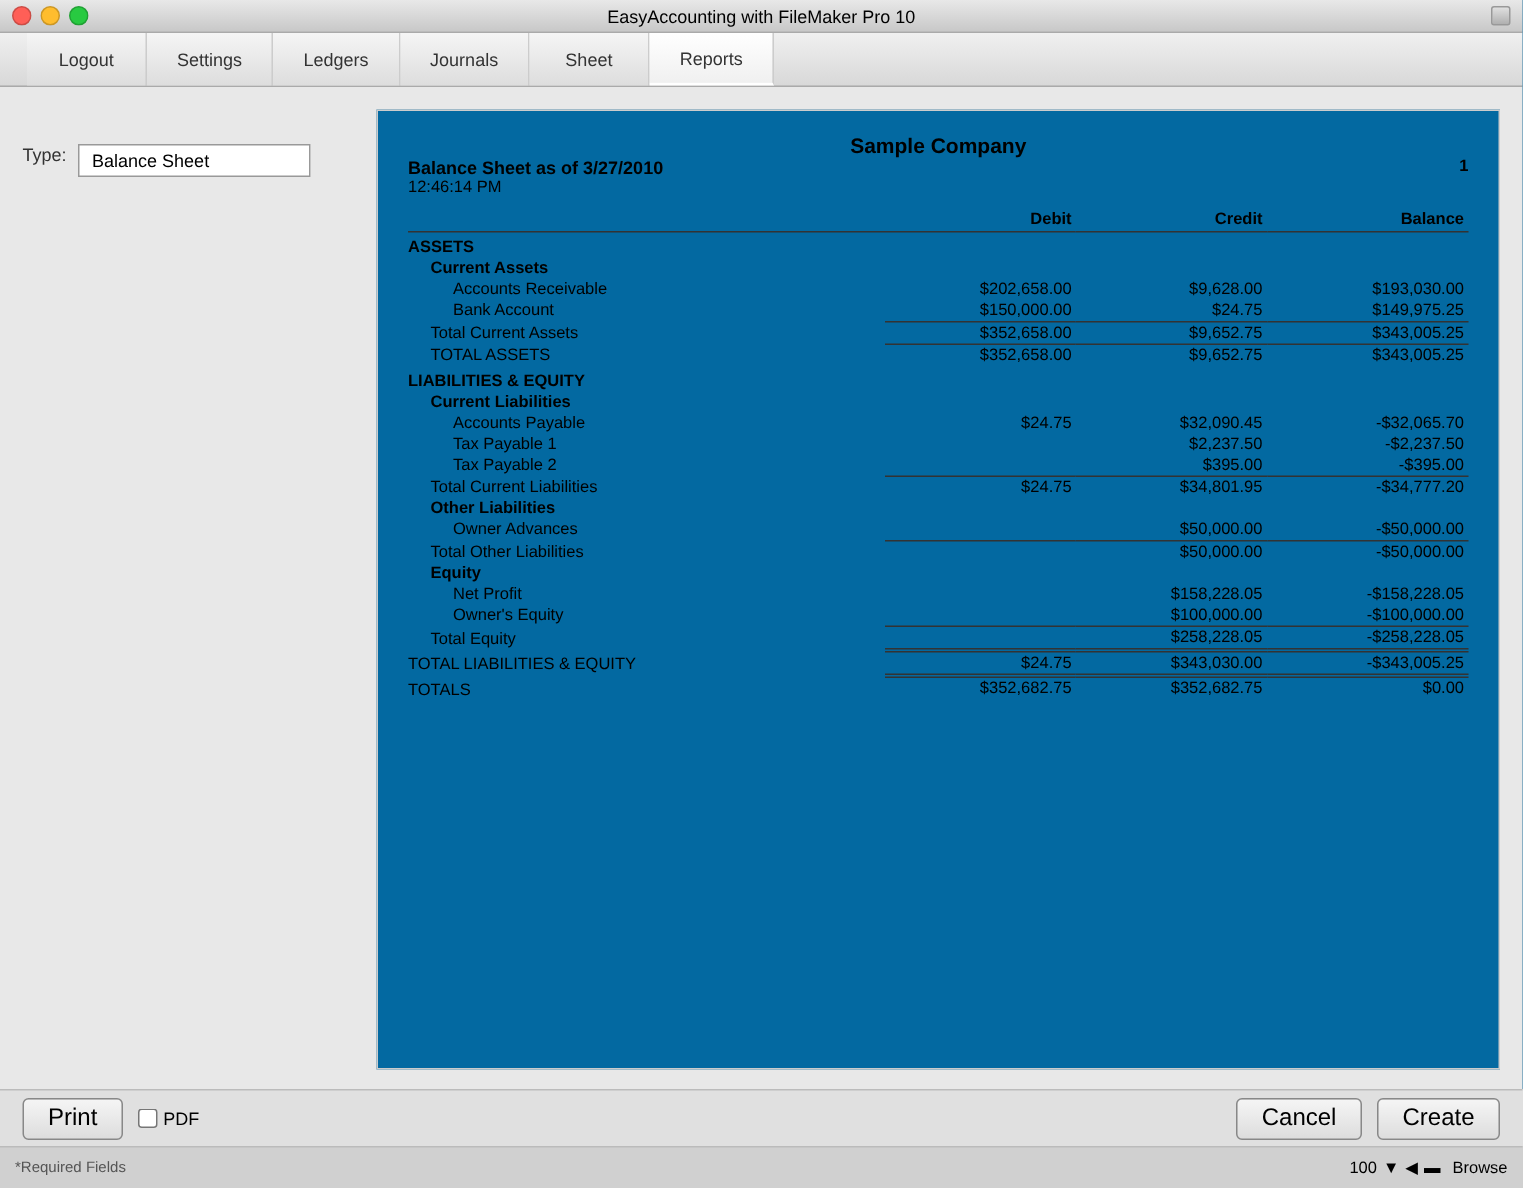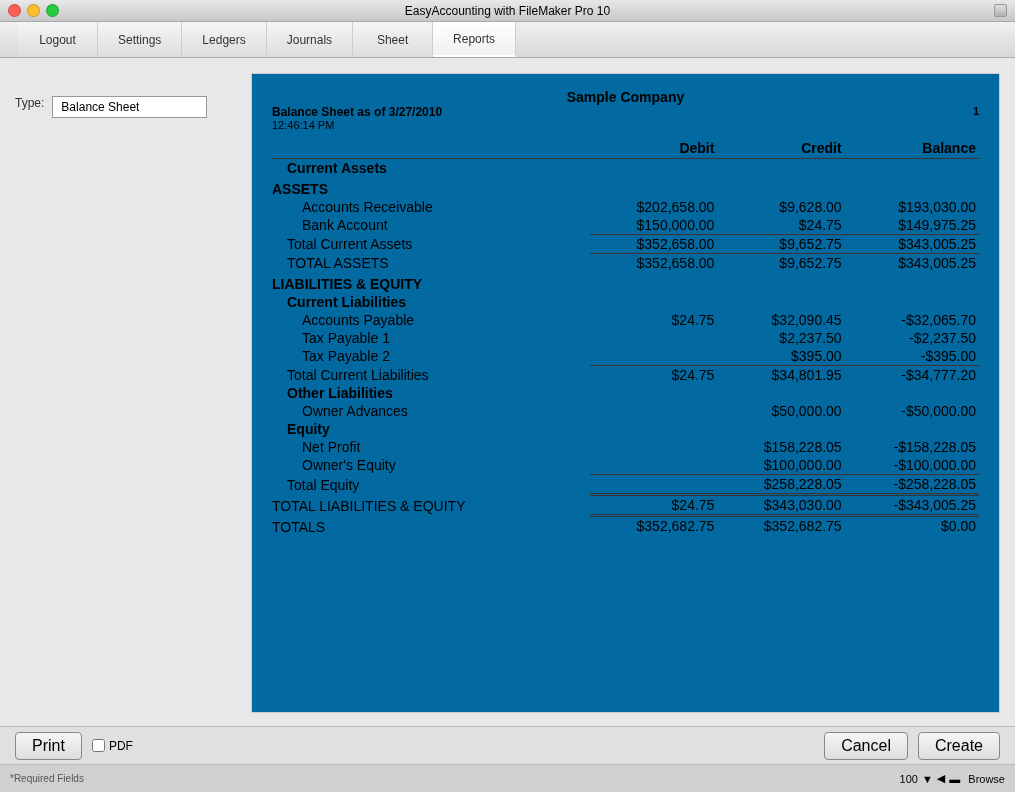--- a/index.html
+++ b/index.html
@@ -115,21 +115,21 @@
       font-size: 12px;
       font-weight: bold;
       text-align: left;
     }
     .report-datetime {
       font-size: 11px;
     }
     .report-table {
       width: 100%;
       border-collapse: collapse;
-      font-size: 14px;
+      font-size: 11px;
     }
     .report-table td {
       padding: 1px 3px;
       white-space: nowrap;
     }
     .col-label { width: 45%; }
     .col-debit { width: 18%; text-align: right; }
     .col-credit { width: 18%; text-align: right; }
     .col-balance { width: 19%; text-align: right; }
     .header-row td {
@@ -272,24 +272,24 @@
       <thead>
         <tr class="header-row">
           <td></td>
           <td class="col-debit">Debit</td>
           <td class="col-credit">Credit</td>
           <td class="col-balance">Balance</td>
         </tr>
       </thead>
       <tbody id="report-tbody">
       <tr>
+            <td colspan="4" class="section-header" style="padding-left:0; padding-top:4px;">ASSETS</td>
+          </tr>
+          <tr>
             <td colspan="4" class="subsection-header">Current Assets</td>
-          </tr>
-          <tr>
-            <td colspan="4" class="section-header" style="padding-left:0; padding-top:4px;">ASSETS</td>
           </tr>
           <tr>
         <td class="indent1">Accounts Receivable</td>
         <td class="col-debit">$202,658.00</td>
         <td class="col-credit">$9,628.00</td>
         <td class="col-balance">$193,030.00</td>
       </tr>
           <tr>
         <td class="indent1">Bank Account</td>
         <td class="col-debit">$150,000.00</td>
@@ -336,20 +336,26 @@
         <td class="subsection-header">Total Current Liabilities</td>
         <td class="col-debit">$24.75</td>
         <td class="col-credit">$34,801.95</td>
         <td class="col-balance">-$34,777.20</td>
       </tr>
           <tr>
             <td colspan="4" class="subsection-header">Other Liabilities</td>
           </tr>
           <tr>
         <td class="indent1">Owner Advances</td>
+        <td class="col-debit"></td>
+        <td class="col-credit">$50,000.00</td>
+        <td class="col-balance">-$50,000.00</td>
+      </tr>
+          <tr class="total-row">
+        <td class="subsection-header">Total Other Liabilities</td>
         <td class="col-debit"></td>
         <td class="col-credit">$50,000.00</td>
         <td class="col-balance">-$50,000.00</td>
       </tr>
           <tr>
             <td colspan="4" class="subsection-header">Equity</td>
           </tr>
           <tr>
         <td class="indent1">Net Profit</td>
         <td class="col-debit"></td>

